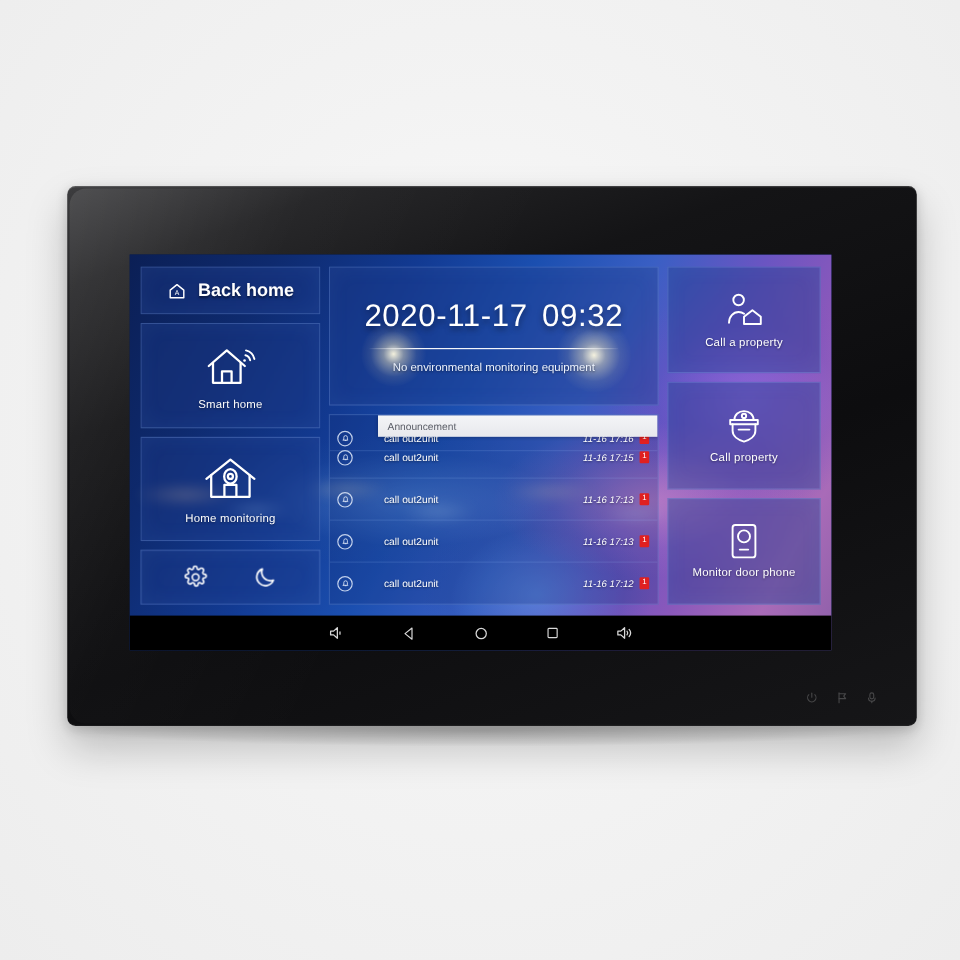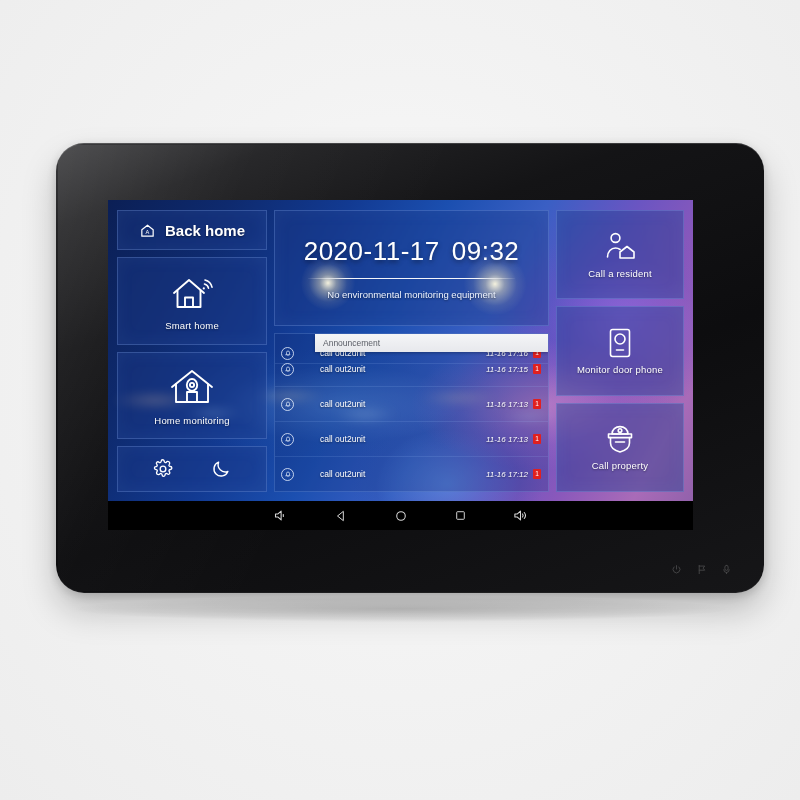--- a/index.html
+++ b/index.html
@@ -12,23 +12,23 @@
 
   #stage {
     position: relative;
     width: 800px; height: 800px;
     background: radial-gradient(ellipse at 50% 45%, #fafafa 0%, #f3f3f3 45%, #ededed 100%);
   }
 
   
   #device {
     position: absolute;
-    left: 56px; top: 143px;
+    left: 56px; top: 155px;
     width: 708px; height: 450px;
-    border-radius: 28px;
+    border-radius: 7px;
     background:
       linear-gradient(160deg, #3d3d3f 0%, #242426 12%, #141416 30%, #0d0d0f 60%, #161618 100%);
     box-shadow:
       0 18px 34px rgba(0,0,0,0.22),
       0 3px 10px rgba(0,0,0,0.16),
       inset 0 1px 0 rgba(255,255,255,0.16),
       inset 0 -1px 0 rgba(255,255,255,0.05);
   }
   #device::before {
     content: "";
@@ -442,45 +442,45 @@
         <div class="col-right">
 
           <div class="tile">
             <span>
               <svg width="34" height="32" viewBox="0 0 34 32" fill="none" stroke="#ffffff" stroke-width="1.6" stroke-linejoin="round" stroke-linecap="round">
                 <circle cx="12.5" cy="7" r="4.4"></circle>
                 <path d="M4.5 26 c0-5.2 3.6-9 8-9 1.7 0 3.3.55 4.6 1.5"></path>
                 <path d="M17 21 L24 15.5 L31 21 V27 H17 Z"></path>
               </svg>
             </span>
-            <span class="tile-label">Call a resident</span>
-          </div>
-
-          <div class="tile">
-            <span>
-              <svg width="26" height="32" viewBox="0 0 26 32" fill="none" stroke="#ffffff" stroke-width="1.6" stroke-linejoin="round" stroke-linecap="round">
-                <rect x="3.5" y="2.5" width="19" height="27" rx="2.2"></rect>
-                <circle cx="13" cy="12" r="5"></circle>
-                <path d="M9.5 23 H16.5"></path>
-              </svg>
-            </span>
-            <span class="tile-label">Monitor door phone</span>
+            <span class="tile-label">Call a property</span>
           </div>
 
           <div class="tile">
             <span>
               <svg width="34" height="32" viewBox="0 0 34 32" fill="none" stroke="#ffffff" stroke-width="1.6" stroke-linejoin="round" stroke-linecap="round">
                 <path d="M9 11 C9 6.6 12.6 3.6 17 3.6 C21.4 3.6 25 6.6 25 11 H9 Z"></path>
                 <circle cx="17" cy="7.6" r="1.8"></circle>
                 <path d="M5.5 11 H28.5 V14.6 H5.5 Z"></path>
                 <path d="M7.5 14.6 V20 C7.5 24.4 12 27.6 17 29 C22 27.6 26.5 24.4 26.5 20 V14.6"></path>
                 <path d="M12.5 19 H21.5"></path>
               </svg>
             </span>
             <span class="tile-label">Call property</span>
+          </div>
+
+          <div class="tile">
+            <span>
+              <svg width="26" height="32" viewBox="0 0 26 32" fill="none" stroke="#ffffff" stroke-width="1.6" stroke-linejoin="round" stroke-linecap="round">
+                <rect x="3.5" y="2.5" width="19" height="27" rx="2.2"></rect>
+                <circle cx="13" cy="12" r="5"></circle>
+                <path d="M9.5 23 H16.5"></path>
+              </svg>
+            </span>
+            <span class="tile-label">Monitor door phone</span>
           </div>
 
 
         </div>
 
       </div>
 
       <div id="navbar">
         <span class="nav-btn">
           <svg width="15" height="15" viewBox="0 0 24 24" fill="none" stroke="#d8d8d8" stroke-width="1.7" stroke-linejoin="round" stroke-linecap="round">

